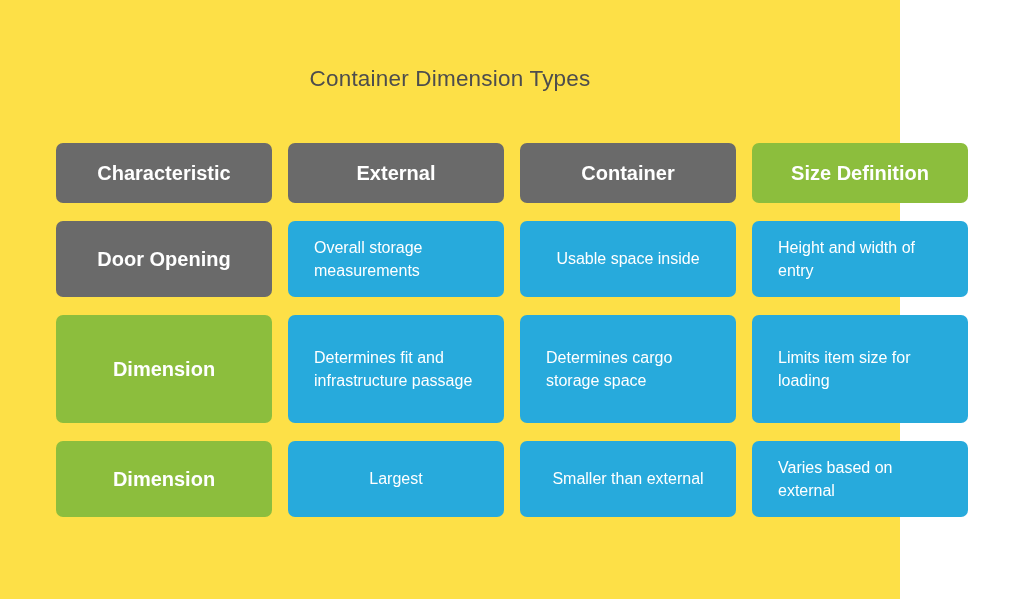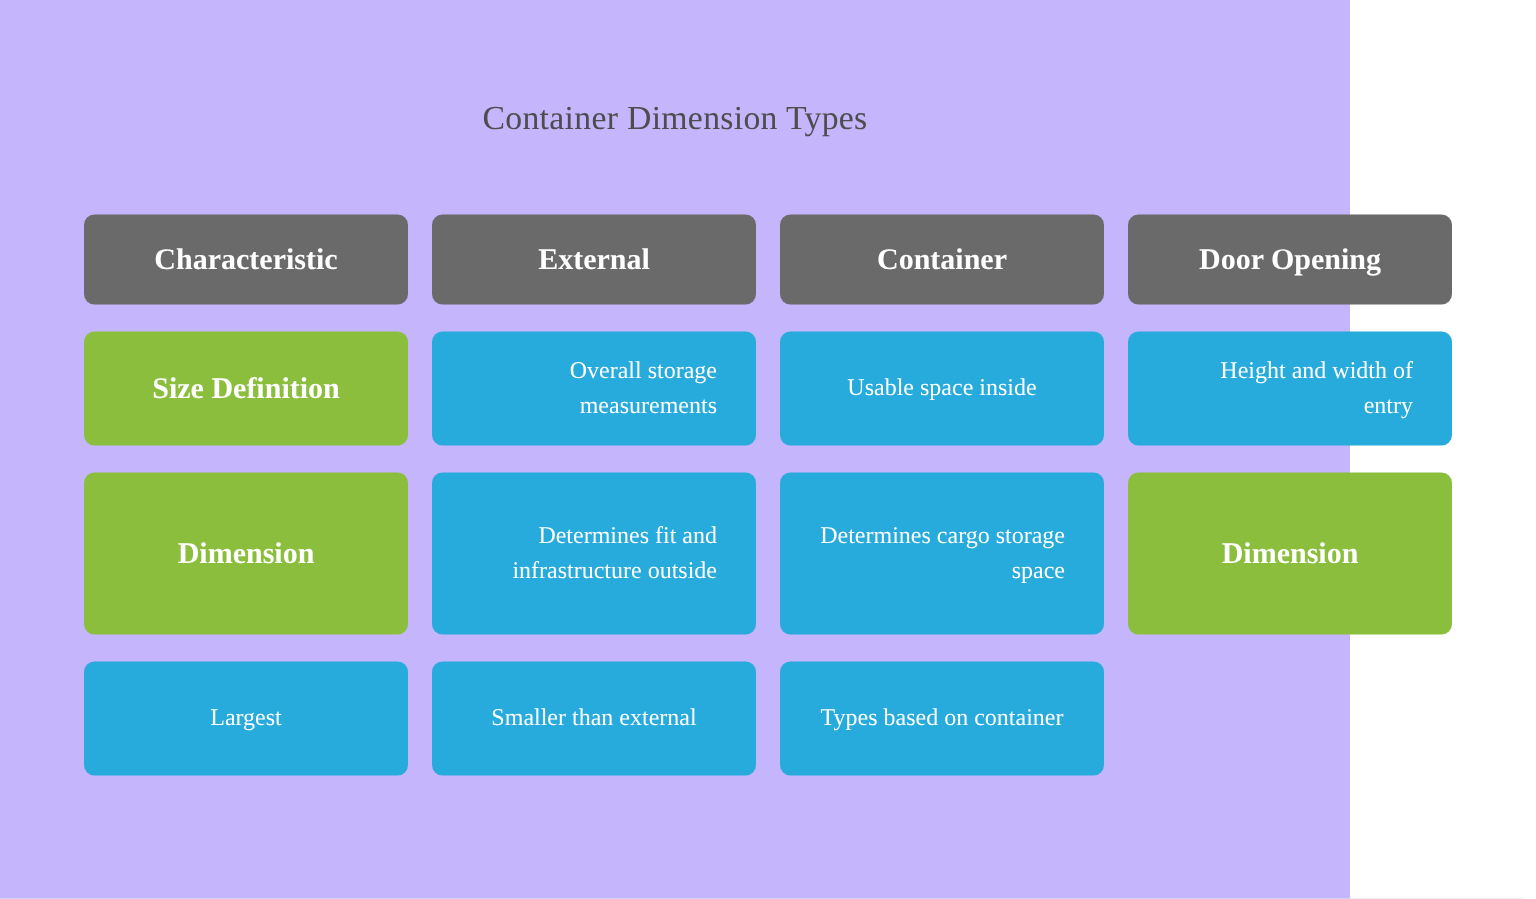--- a/index.html
+++ b/index.html
@@ -7,22 +7,21 @@
   body {
     font-family: "Liberation Sans", sans-serif;
     width: 1024px;
     height: 599px;
     overflow: hidden;
   }
   .canvas {
     position: relative;
     width: 900px;
     height: 599px;
-    background: #c4b5fd;
-    font-family: Liberation Serif, serif;
+    background: #fde047;
   }
   .page-title {
     position: absolute;
     top: 66px;
     left: 0;
     width: 100%;
     text-align: center;
     font-size: 22.5px;
     font-weight: 400;
     color: var(--title-color, #4d4d4d);
@@ -36,21 +35,21 @@
     grid-template-columns: 216px 216px 216px 216px;
     grid-template-rows: 60px 76px 108px 76px;
     column-gap: 16px;
     row-gap: 18px;
   }
   .box {
     border-radius: 7px;
     display: flex;
     align-items: center;
     justify-content: center;
-    text-align: right;
+    text-align: left;
     color: var(--cell-text, #ffffff);
   }
   .box.header {
     background: var(--header-bg, #6a6a6a);
     font-size: 20px;
     font-weight: 700;
   }
   .box.rowlabel {
     background: var(--row-label-bg, #8cbe3d);
     font-size: 20px;
@@ -68,29 +67,30 @@
 <body>
 
 <div class="canvas">
   <div class="page-title">Container Dimension Types</div>
 
   <div class="grid">
 
     <div class="box header">Characteristic</div>
     <div class="box header">External</div>
     <div class="box header">Container</div>
+    <div class="box rowlabel">Size Definition</div>
+
     <div class="box header">Door Opening</div>
-
-    <div class="box rowlabel">Size Definition</div>
     <div class="box datacell">Overall storage measurements</div>
     <div class="box datacell">Usable space inside</div>
     <div class="box datacell">Height and width of entry</div>
 
     <div class="box rowlabel">Dimension</div>
-    <div class="box datacell">Determines fit and infrastructure outside</div>
+    <div class="box datacell">Determines fit and infrastructure passage</div>
     <div class="box datacell">Determines cargo storage space</div>
+    <div class="box datacell">Limits item size for loading</div>
 
     <div class="box rowlabel">Dimension</div>
     <div class="box datacell">Largest</div>
     <div class="box datacell">Smaller than external</div>
-    <div class="box datacell">Types based on container</div>
+    <div class="box datacell">Varies based on external</div>
   </div>
 </div>
 
 </body></html>

